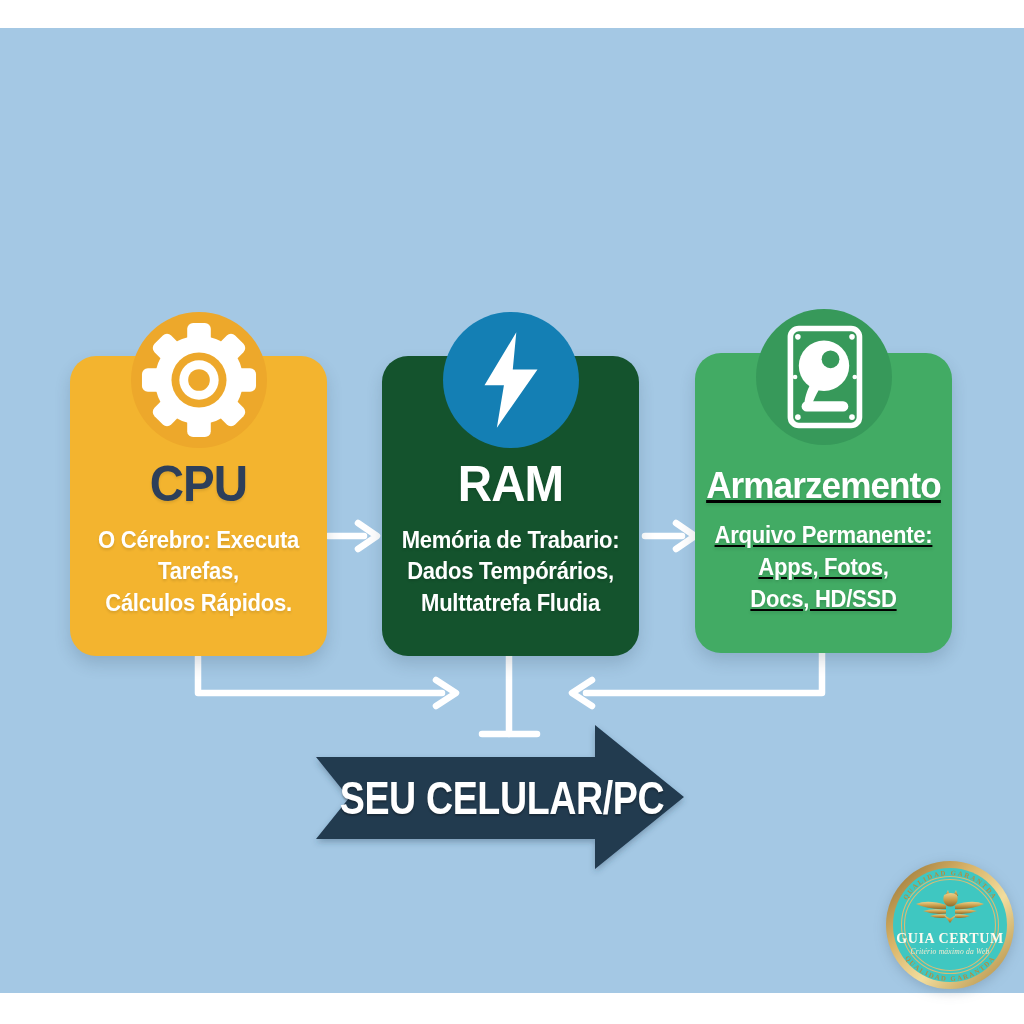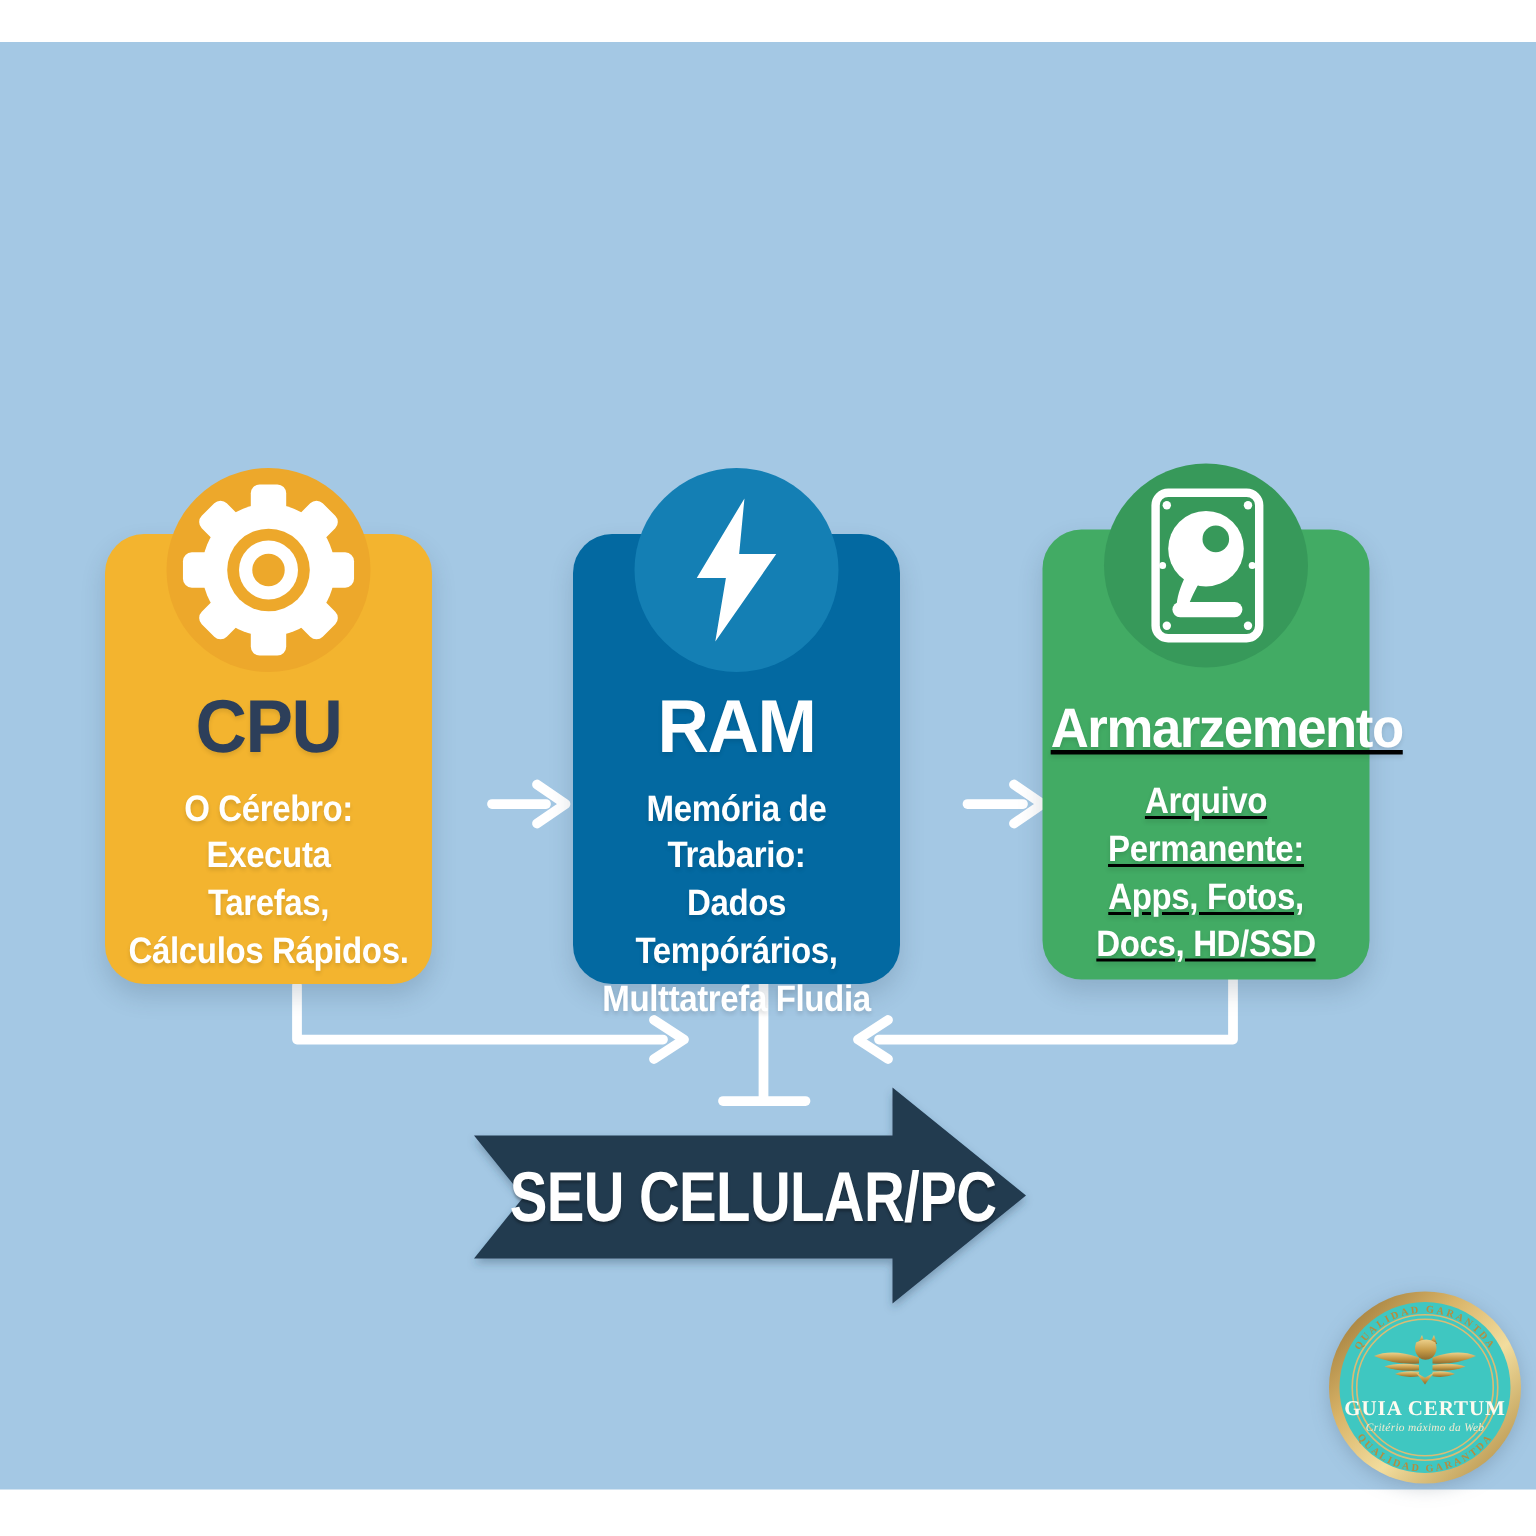--- a/index.html
+++ b/index.html
@@ -5,21 +5,21 @@
   html,body{margin:0;padding:0;background:#ffffff;}
   .stage{
     position:relative;width:1024px;height:1024px;overflow:hidden;background:#ffffff;
     font-family:"Liberation Sans",sans-serif;
   }
   .bg{
     position:absolute;left:0;top:28px;width:1024px;height:965px;
   }
   
   .card{
-    position:absolute;top:356px;width:218px;height:300px;border-radius:26px;
+    position:absolute;top:356px;width:257px;height:300px;border-radius:26px;
     box-sizing:border-box;padding-top:102px;text-align:center;
     box-shadow:0 8px 16px rgba(40,60,85,.18);
   }
   .card--cpu{left:70px;}
   .card--ram{left:382px;}
   .card--storage{left:695px;top:353px;text-decoration:underline;}
   .icon-circle{
     position:absolute;top:-44px;left:50%;transform:translateX(-50%);
     width:136px;height:136px;border-radius:50%;
     display:flex;align-items:center;justify-content:center;
@@ -109,21 +109,21 @@
       </svg>
     </div>
     <div class="card-title" style="color: rgb(45, 63, 90);">CPU</div>
     <div class="card-body">
       <div>O Cérebro: Executa</div>
       <div>Tarefas,</div>
       <div>Cálculos Rápidos.</div>
     </div>
   </div>
 
-  <div class="card card--ram" style="background-color: #0369a1;">
+  <div class="card card--ram" style="background-color: #14532d;">
     <div class="icon-circle" style="background-color: rgb(20, 127, 180);">
       <svg width="106" height="106" viewBox="0 0 120 120">
         <polygon points="66,6 30,66 52,66 44,114 90,48 62,48" fill="#ffffff"></polygon>
       </svg>
     </div>
     <div class="card-title" style="color: rgb(255, 255, 255);">RAM</div>
     <div class="card-body">
       <div>Memória de Trabario:</div>
       <div>Dados Tempórários,</div>
       <div>Multtatrefa Fludia</div>

